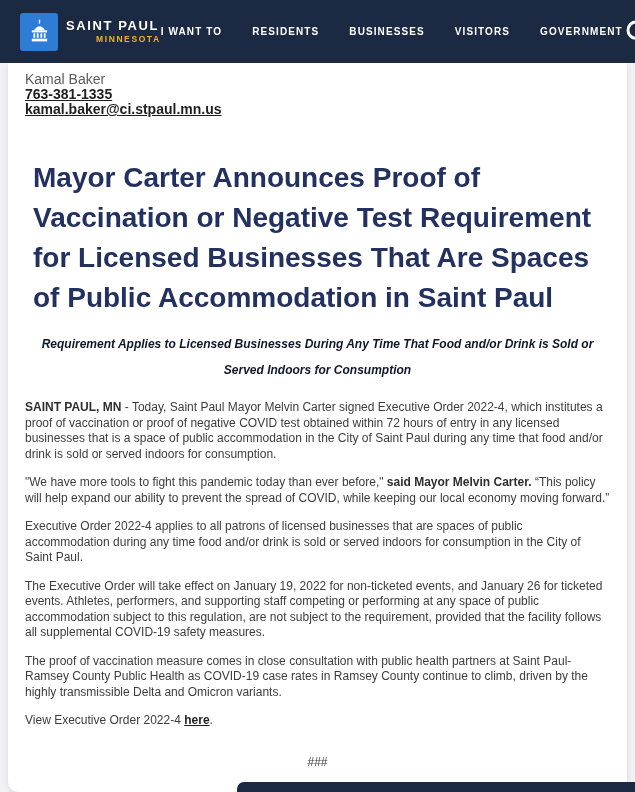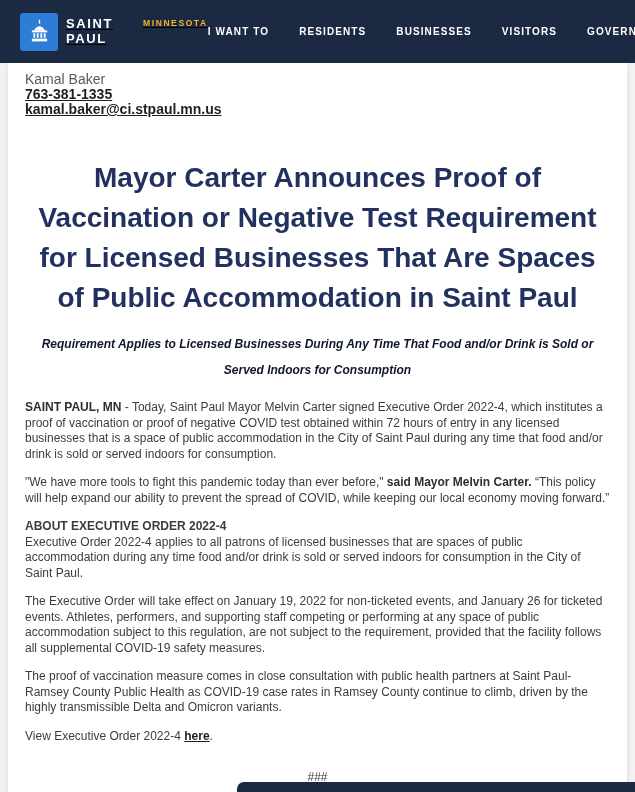--- a/index.html
+++ b/index.html
@@ -18,21 +18,21 @@
     display:flex;
     align-items:center;
     padding:0 16px 0 20px;
     position:relative;
   }
   .logo { display:flex; align-items:center; gap:8px; cursor:pointer; }
   .logo-mark {
     width:38px; height:38px; background:#2d7cd6; border-radius:3px;
     display:flex; align-items:center; justify-content:center; flex:0 0 auto;
   }
-  .logo-text { display:flex; flex-direction:row; line-height:1.1;text-decoration:underline; }
+  .logo-text { display:flex; flex-direction:column; line-height:1.1; }
   .logo-title { color:#ffffff; font-weight:bold; font-size:13px; letter-spacing:1.6px; }
   .logo-sub   { color:#f0b429; font-weight:bold; font-size:8.5px; letter-spacing:1.6px; margin-top:2px;padding-left:30px; }
 
   .nav-items { display:flex; align-items:center; gap:30px; }
   .nav-item {
     color:#ffffff; font-weight:bold; font-size:10px; letter-spacing:1.1px;
     cursor:pointer; white-space:nowrap;
   }
   .nav-right { margin-left:auto; display:flex; align-items:center; gap:26px; }
   .search-btn { cursor:pointer; display:flex; align-items:center; }
@@ -52,21 +52,21 @@
   .contact-link {
     display:block; color:#1f1f1f; font-weight:bold; text-decoration:underline;
     cursor:pointer;
   }
 
   .headline {
     color:#223160;
     font-weight:bold;
     font-size:28px;
     line-height:40px;
-    text-align:center;
+    text-align:left;
     margin:41px 8px 13px 8px;
   }
   .subhead {
     color:#0f172a;
     font-weight:bold;
     font-style:italic;
     font-size:12px;
     line-height:26px;
     text-align:center;
     margin:0 4px 17px 4px;
@@ -144,21 +144,20 @@
 
   <h1 class="headline">Mayor Carter Announces Proof of Vaccination or Negative Test Requirement for Licensed Businesses That Are Spaces of Public Accommodation in Saint Paul</h1>
 
   <h2 class="subhead">Requirement Applies to Licensed Businesses During Any Time That Food and/or Drink is Sold or Served Indoors for Consumption</h2>
 
   <div class="body-copy">
     <p><span class="b">SAINT PAUL, MN</span><span> - Today, Saint Paul Mayor Melvin Carter signed Executive Order 2022-4, which institutes a proof of vaccination or proof of negative COVID test obtained within 72 hours of entry in any licensed businesses that is a space of public accommodation in the City of Saint Paul during any time that food and/or drink is sold or served indoors for consumption.</span></p>
 
     <p><span>"We have more tools to fight this pandemic today than ever before," </span><span class="b">said Mayor Melvin Carter.</span><span> “This policy will help expand our ability to prevent the spread of COVID, while keeping our local economy moving forward.”</span></p>
 
-    <p class="section-heading">ABOUT EXECUTIVE ORDER 2022-4</p>
 
     <p class="no-top">Executive Order 2022-4 applies to all patrons of licensed businesses that are spaces of public accommodation during any time food and/or drink is sold or served indoors for consumption in the City of Saint Paul.</p>
 
     <p>The Executive Order will take effect on January 19, 2022 for non-ticketed events, and January 26 for ticketed events. Athletes, performers, and supporting staff competing or performing at any space of public accommodation subject to this regulation, are not subject to the requirement, provided that the facility follows all supplemental COVID-19 safety measures.</p>
 
     <p>The proof of vaccination measure comes in close consultation with public health partners at Saint Paul-Ramsey County Public Health as COVID-19 case rates in Ramsey County continue to climb, driven by the highly transmissible Delta and Omicron variants.</p>
 
     <p><span>View Executive Order 2022-4 </span><a class="inline-link">here</a><span>.</span></p>
 
     <div class="end-mark">###</div>

